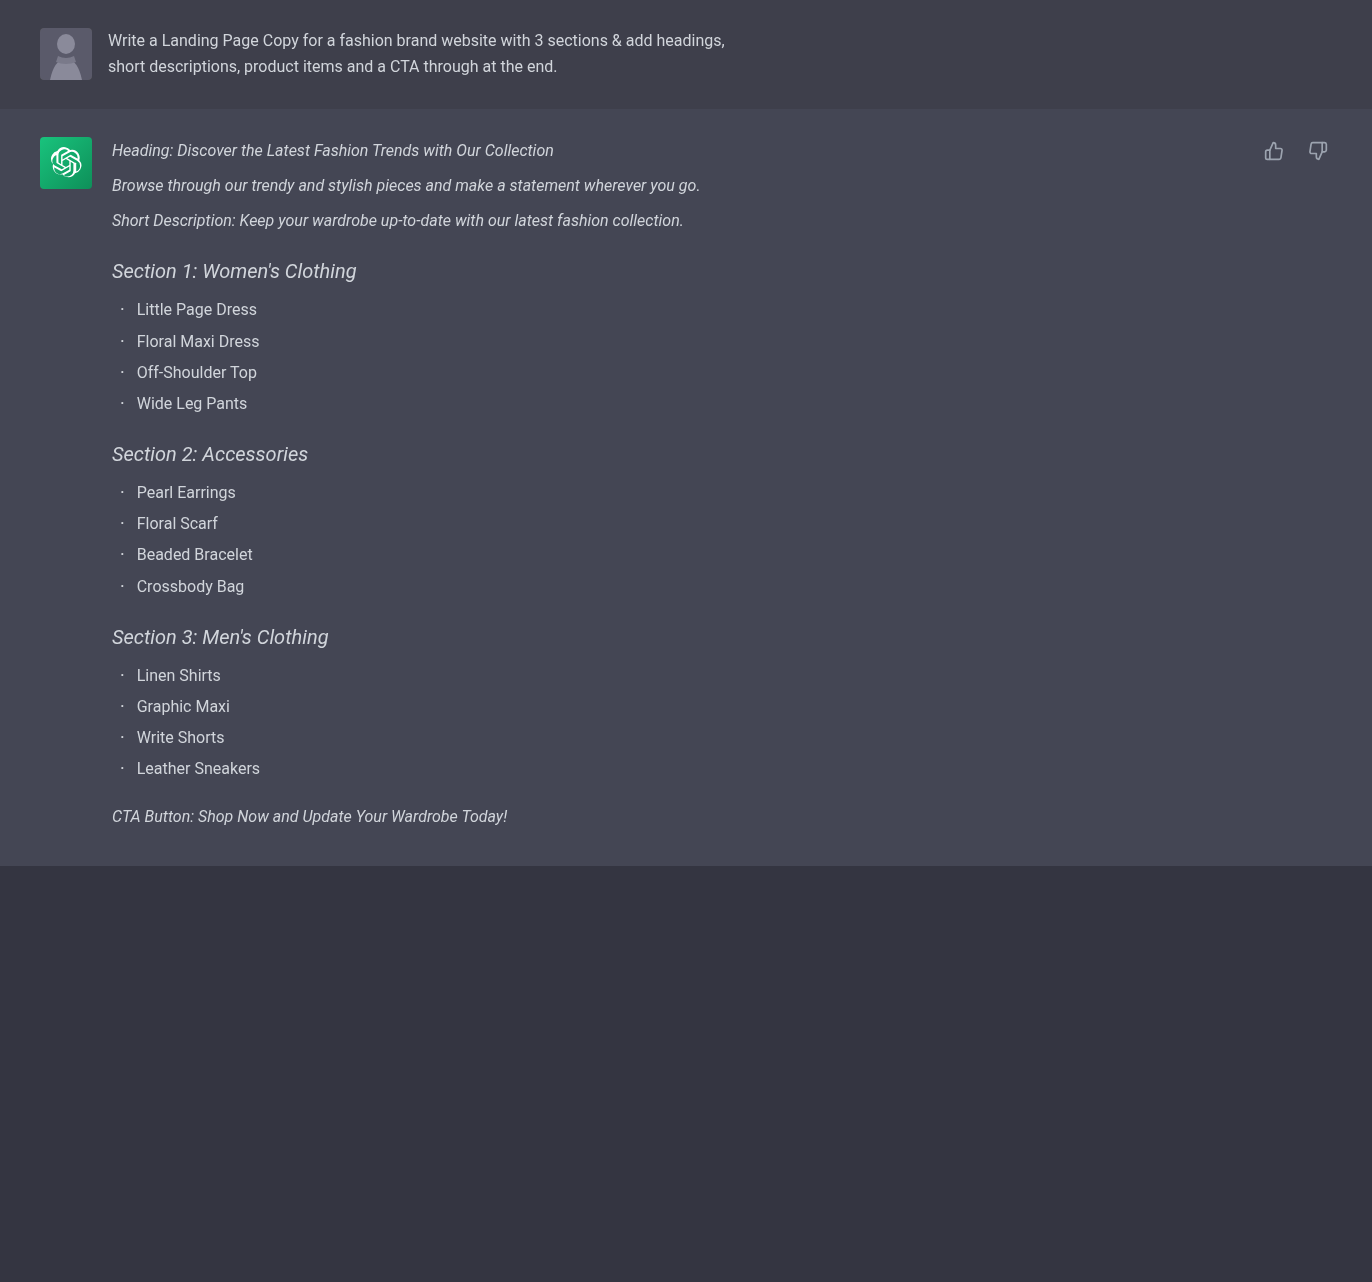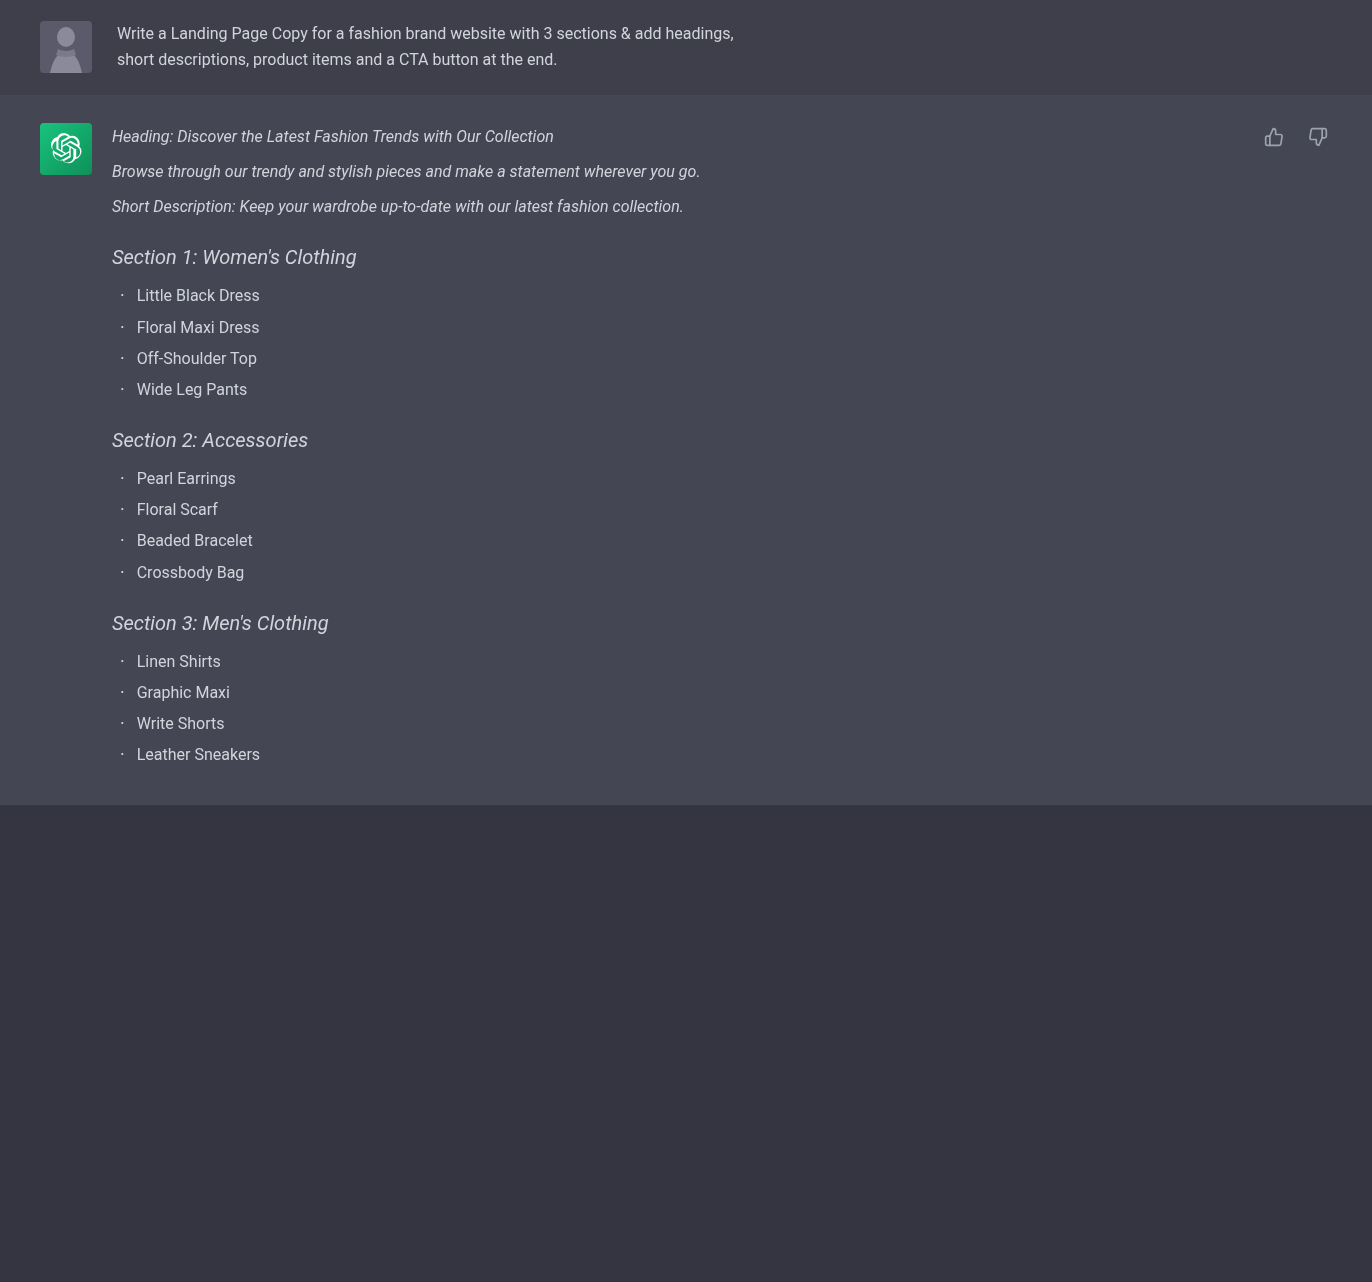--- a/index.html
+++ b/index.html
@@ -13,24 +13,24 @@
       color: #d1d5db;
       font-family: -apple-system, BlinkMacSystemFont, 'Segoe UI', Roboto, 'Helvetica Neue', Arial, sans-serif;
       font-size: 16px;
       line-height: 1.6;
       width: 1372px;
       min-height: 1282px;
     }
 
     .user-message {
       background-color: #3e3f4b;
-      padding: 21px 40px;
+      padding: 28px 40px;
       display: flex;
       align-items: flex-start;
-      gap: 25px;
+      gap: 16px;
     }
 
     .user-avatar {
       width: 52px;
       height: 52px;
       border-radius: 4px;
       background-color: #555;
       flex-shrink: 0;
       overflow: hidden;
       display: flex;
@@ -154,41 +154,41 @@
     <svg viewBox="0 0 52 52" xmlns="http://www.w3.org/2000/svg">
       <rect width="52" height="52" fill="#5a5a6a" rx="4"></rect>
 
       <ellipse cx="26" cy="16" rx="9" ry="10" fill="#8a8a9a"></ellipse>
       <path d="M10 52 Q14 32 26 30 Q38 32 42 52 Z" fill="#8a8a9a"></path>
       <path d="M16 34 Q26 38 36 34 L34 28 Q26 32 18 28 Z" fill="#7a7a8a"></path>
     </svg>
   </div>
   <div class="user-message-text">
     <span>Write a Landing Page Copy for a fashion brand website with 3 sections &amp; add headings,</span><br>
-    <span>short descriptions, product items and a CTA button at the end.</span>
+    <span>short descriptions, product items and a CTA through at the end.</span>
   </div>
 </div>
 
 <div class="ai-message">
   <div class="ai-avatar">
     <svg viewBox="0 0 41 41" xmlns="http://www.w3.org/2000/svg" fill="white">
       <path d="M37.532 16.87a9.963 9.963 0 0 0-.856-8.184 10.078 10.078 0 0 0-10.855-4.835 9.964 9.964 0 0 0-6.214-3.661 10.079 10.079 0 0 0-10.19 4.948 9.962 9.962 0 0 0-6.615 4.823 10.079 10.079 0 0 0 1.24 11.817 9.965 9.965 0 0 0 .856 8.185 10.079 10.079 0 0 0 10.855 4.835 9.965 9.965 0 0 0 6.214 3.66 10.079 10.079 0 0 0 10.191-4.947 9.965 9.965 0 0 0 6.615-4.823 10.079 10.079 0 0 0-1.241-11.817zM22.498 37.886a7.474 7.474 0 0 1-4.799-1.735c.061-.033.168-.091.237-.134l7.964-4.6a1.294 1.294 0 0 0 .655-1.134V19.054l3.366 1.944a.12.12 0 0 1 .066.092v9.299a7.505 7.505 0 0 1-7.49 7.496zM6.392 31.006a7.471 7.471 0 0 1-.894-5.023c.06.036.162.099.237.141l7.964 4.6a1.297 1.297 0 0 0 1.308 0l9.724-5.614v3.888a.12.12 0 0 1-.048.103l-8.051 4.649a7.504 7.504 0 0 1-10.24-2.744zM4.297 13.62A7.469 7.469 0 0 1 8.2 10.333c0 .068-.004.19-.004.274v9.201a1.294 1.294 0 0 0 .654 1.132l9.723 5.614-3.366 1.944a.12.12 0 0 1-.114.012L6.044 23.86a7.504 7.504 0 0 1-1.747-10.24zm27.658 6.437l-9.724-5.615 3.367-1.943a.121.121 0 0 1 .114-.012l9.048 5.228a7.498 7.498 0 0 1-1.158 13.528v-9.476a1.293 1.293 0 0 0-.647-1.71zm3.35-5.043c-.059-.037-.162-.099-.236-.141l-7.965-4.6a1.298 1.298 0 0 0-1.308 0l-9.723 5.614v-3.888a.12.12 0 0 1 .048-.103l8.05-4.645a7.497 7.497 0 0 1 11.135 7.763zm-21.063 6.929l-3.367-1.944a.12.12 0 0 1-.065-.092v-9.299a7.497 7.497 0 0 1 12.293-5.756 6.94 6.94 0 0 0-.236.134l-7.965 4.6a1.294 1.294 0 0 0-.654 1.132l-.006 11.225zm1.829-3.943l4.33-2.501 4.332 2.497v4.998l-4.331 2.5-4.331-2.5V18z"></path>
     </svg>
   </div>
 
   <div class="ai-message-content">
     <p>Heading: Discover the Latest Fashion Trends with Our Collection</p>
     <p>Browse through our trendy and stylish pieces and make a statement wherever you go.</p>
     <p>Short Description: Keep your wardrobe up-to-date with our latest fashion collection.</p>
 
     <p class="section-heading">Section 1: Women's Clothing</p>
     <ul class="bullet-list">
       <li>
           <span class="bullet-dot">·</span>
-          <span>Little Black Dress</span>
+          <span>Little Page Dress</span>
         </li>
       <li>
           <span class="bullet-dot">·</span>
           <span>Floral Maxi Dress</span>
         </li>
       <li>
           <span class="bullet-dot">·</span>
           <span>Off-Shoulder Top</span>
         </li>
       <li>
@@ -230,20 +230,21 @@
       <li>
           <span class="bullet-dot">·</span>
           <span>Write Shorts</span>
         </li>
       <li>
           <span class="bullet-dot">·</span>
           <span>Leather Sneakers</span>
         </li>
     </ul>
 
+    <p class="cta-text">CTA Button: Shop Now and Update Your Wardrobe Today!</p>
   </div>
 
   <div class="feedback-icons">
     <div class="feedback-icon">
       <svg viewBox="0 0 24 24" fill="none" stroke="currentColor" stroke-width="2" stroke-linecap="round" stroke-linejoin="round">
         <path d="M14 9V5a3 3 0 0 0-3-3l-4 9v11h11.28a2 2 0 0 0 2-1.7l1.38-9a2 2 0 0 0-2-2.3H14z"></path>
         <path d="M7 22H4a2 2 0 0 1-2-2v-7a2 2 0 0 1 2-2h3"></path>
       </svg>
     </div>
     <div class="feedback-icon">

